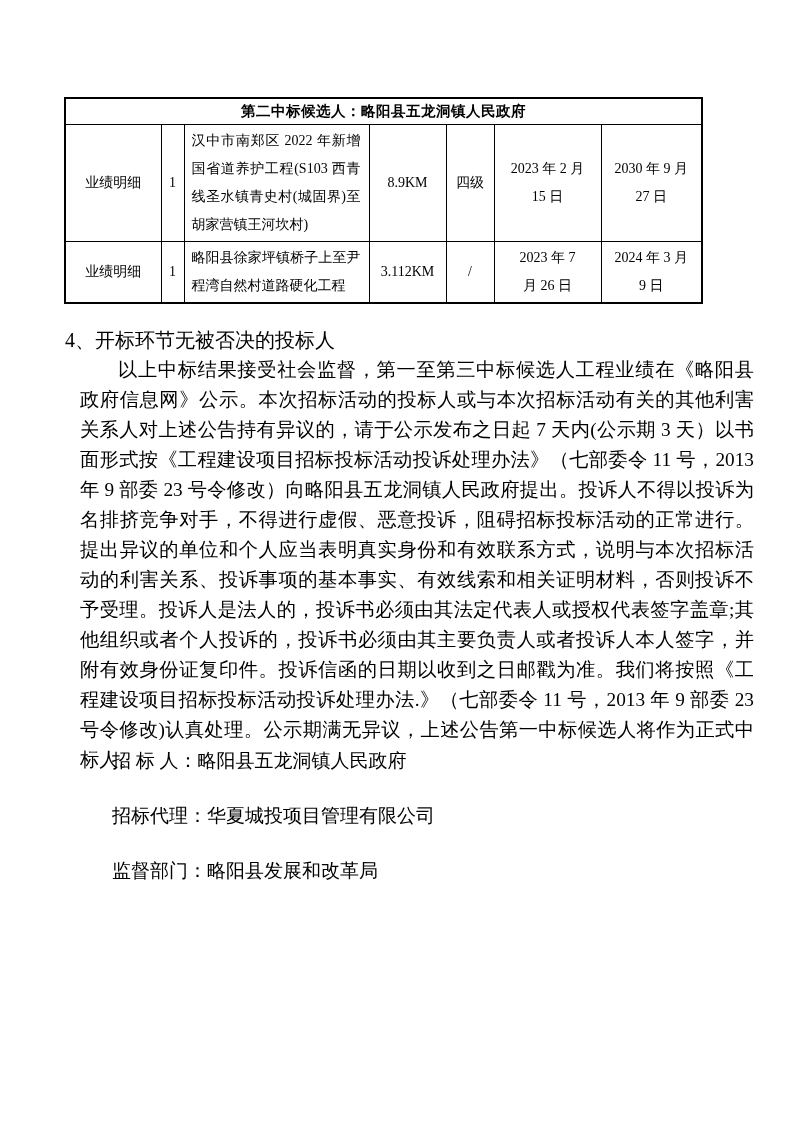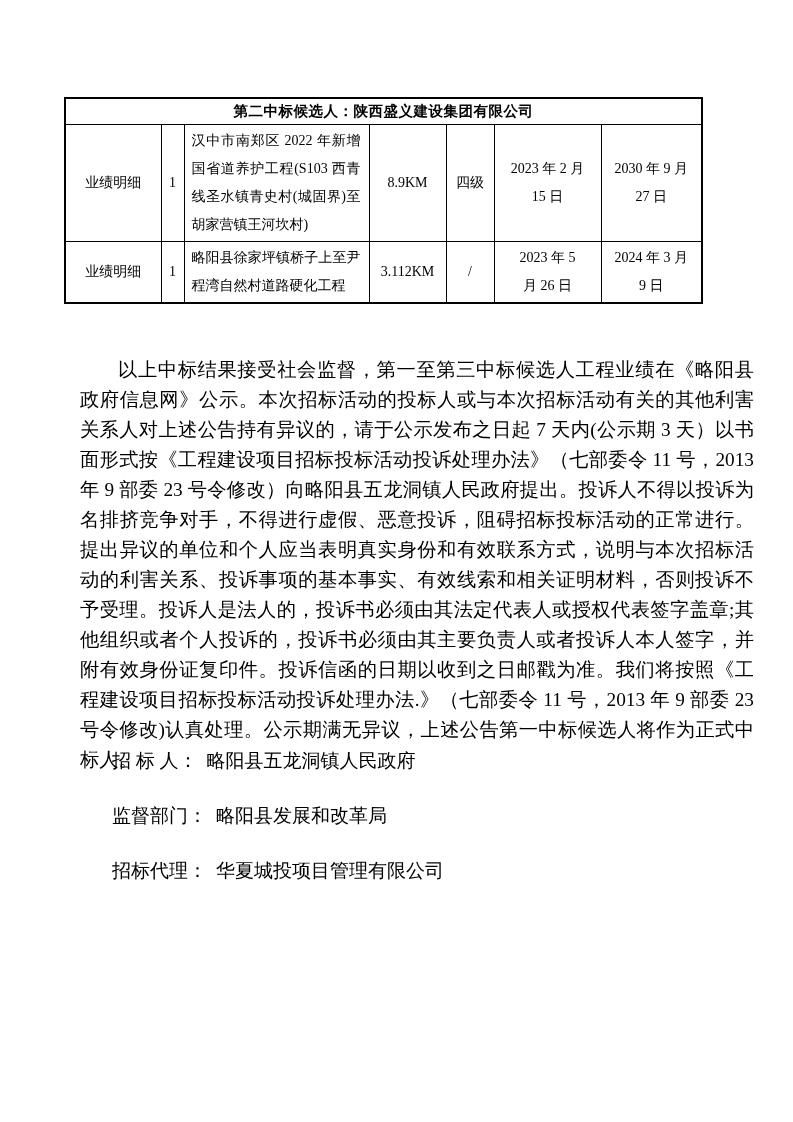--- a/index.html
+++ b/index.html
@@ -73,74 +73,75 @@
     position: absolute;
     left: 112px;
     top: 750px;
   }
   .footer-field {
     font-size: 19px;
     line-height: 21px;
     margin-bottom: 34px;
     white-space: nowrap;
   }
-  .footer-field .value { margin-left: 9px; }
+  .footer-field .value { }
 </style>
 </head>
 <body>
 
 <div class="page">
 
   <table class="bid-table">
     <colgroup>
       <col style="width:96px">
       <col style="width:23px">
       <col style="width:185px">
       <col style="width:77px">
       <col style="width:48px">
       <col style="width:107px">
       <col style="width:101px">
     </colgroup>
     <tbody>
       <tr class="sec-header">
-        <td colspan="7">第二中标候选人：陕西盛义建设集团有限公司</td>
+        <td colspan="7">第二中标候选人：略阳县五龙洞镇人民政府</td>
       </tr>
       <tr class="row-tall">
         <td>业绩明细</td>
         <td>1</td>
         <td class="project-cell">汉中市南郑区 2022 年新增国省道养护工程(S103 西青线圣水镇青史村(城固界)至胡家营镇王河坎村)</td>
         <td>8.9KM</td>
         <td>四级</td>
         <td class="date-cell">2023 年 2 月
 15 日</td>
         <td class="date-cell">2030 年 9 月
 27 日</td>
       </tr>
       <tr class="row-short">
         <td>业绩明细</td>
         <td>1</td>
         <td class="project-cell">略阳县徐家坪镇桥子上至尹程湾自然村道路硬化工程</td>
         <td>3.112KM</td>
         <td>/</td>
-        <td class="date-cell">2023 年 5
+        <td class="date-cell">2023 年 7
 月 26 日</td>
         <td class="date-cell">2024 年 3 月
 9 日</td>
       </tr>
     </tbody>
   </table>
 
+  <div class="section-heading">4、开标环节无被否决的投标人</div>
 
   <div class="notice-paragraph">以上中标结果接受社会监督，第一至第三中标候选人工程业绩在《略阳县政府信息网》公示。本次招标活动的投标人或与本次招标活动有关的其他利害关系人对上述公告持有异议的，请于公示发布之日起 7 天内(公示期 3 天）以书面形式按《工程建设项目招标投标活动投诉处理办法》（七部委令 11 号，2013 年 9 部委 23 号令修改）向略阳县五龙洞镇人民政府提出。投诉人不得以投诉为名排挤竞争对手，不得进行虚假、恶意投诉，阻碍招标投标活动的正常进行。提出异议的单位和个人应当表明真实身份和有效联系方式，说明与本次招标活动的利害关系、投诉事项的基本事实、有效线索和相关证明材料，否则投诉不予受理。投诉人是法人的，投诉书必须由其法定代表人或授权代表签字盖章;其他组织或者个人投诉的，投诉书必须由其主要负责人或者投诉人本人签字，并附有效身份证复印件。投诉信函的日期以收到之日邮戳为准。我们将按照《工程建设项目招标投标活动投诉处理办法.》（七部委令 11 号，2013 年 9 部委 23 号令修改)认真处理。公示期满无异议，上述公告第一中标候选人将作为正式中标人。</div>
 
   <div class="footer-fields">
     <div class="footer-field">
       <span class="label">招 标 人：</span><span class="value">略阳县五龙洞镇人民政府</span>
     </div>
     <div class="footer-field">
-      <span class="label">监督部门：</span><span class="value">略阳县发展和改革局</span>
+      <span class="label">招标代理：</span><span class="value">华夏城投项目管理有限公司</span>
     </div>
     <div class="footer-field">
-      <span class="label">招标代理：</span><span class="value">华夏城投项目管理有限公司</span>
+      <span class="label">监督部门：</span><span class="value">略阳县发展和改革局</span>
     </div>
   </div>
 
 </div>
 
 </body></html>

